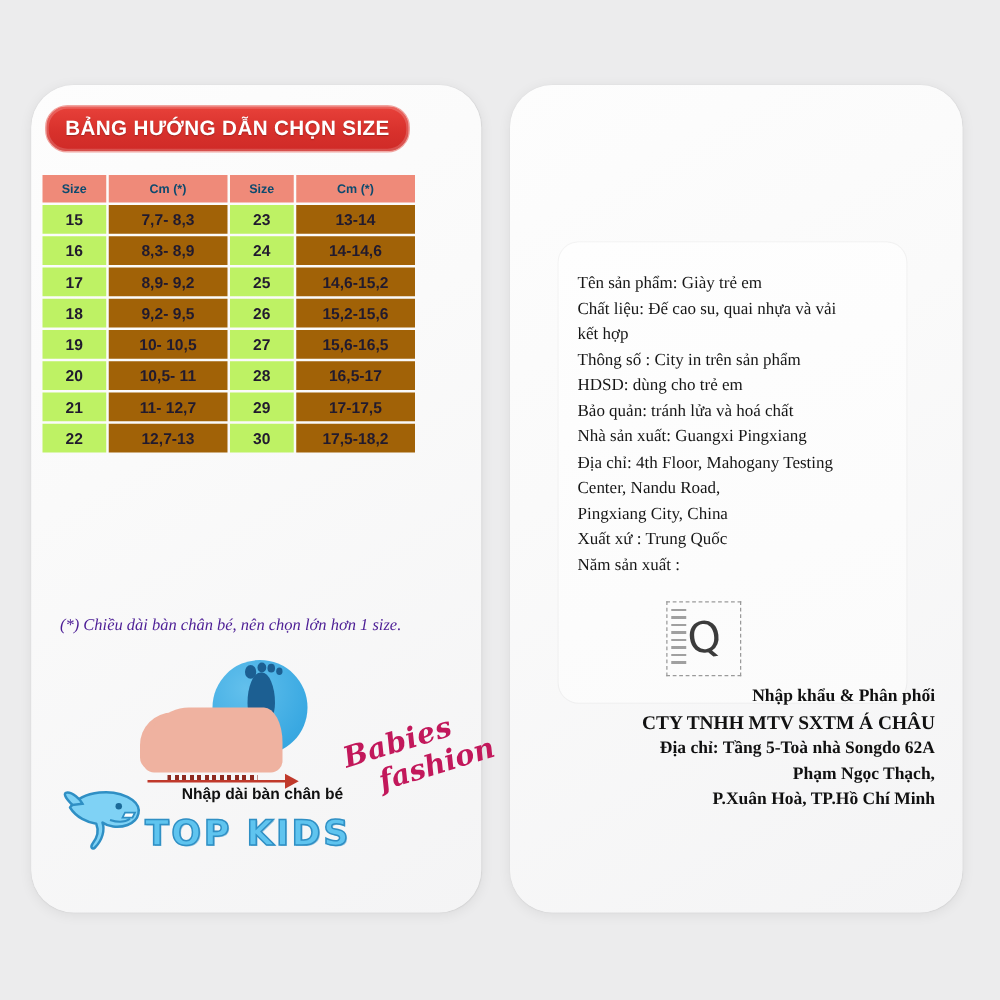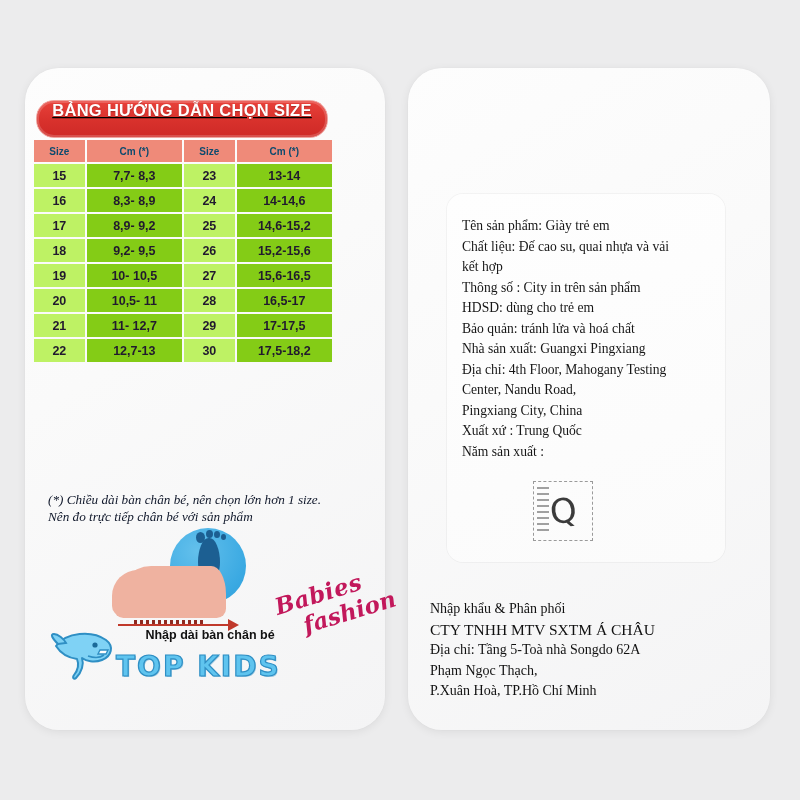--- a/index.html
+++ b/index.html
@@ -18,26 +18,26 @@
     position:absolute;
     background:linear-gradient(150deg,#fdfdfd 0%,#fafafa 40%,#f4f4f5 100%);
     border-radius:34px;
     box-shadow:0 2px 10px rgba(0,0,0,.07), 0 0 1px rgba(0,0,0,.08);
   }
   #card-left{left:25px;top:68px;width:360px;height:662px;}
   #card-right{left:408px;top:68px;width:362px;height:662px;}
 
   
   .banner{
-    position:absolute;left:36px;top:100px;width:290px;height:36px;
+    position:absolute;left:36px;top:84px;width:290px;height:36px;
     background:linear-gradient(180deg,#e8413a 0%,#d8312c 55%,#cf2a27 100%);
     border-radius:18px;
     border:1px solid #f0a49f;
     box-shadow:inset 0 0 0 2px rgba(255,255,255,.18);
-    display:flex;align-items:flex-start;justify-content:center;text-decoration:underline;
+    display:flex;align-items:center;justify-content:center;
   }
   .banner-text{
     color:#fff;font-weight:bold;font-size:16.5px;letter-spacing:.3px;
     font-family:"Liberation Sans", sans-serif;
     text-shadow:0 1px 1px rgba(0,0,0,.25);
     white-space:nowrap;
   }
 
   
   .size-table{
@@ -48,27 +48,27 @@
     height:23px;padding:0;text-align:center;vertical-align:middle;
     font-family:"Liberation Sans", sans-serif;
     font-weight:bold;font-size:12.5px;color:#211a2e;
   }
   .size-table th{
     background:#ef8a79;color:#0c4a6e;font-size:10px;height:22px;
   }
   .size-table th.w-size{width:50px;}
   .size-table th.w-cm{width:94px;}
   td.c-size{background:#bef264;}
-  td.c-cm{background:#84cc16;}
+  td.c-cm{background:#a16207;}
 
   
   .note{
     position:absolute;left:48px;top:492px;width:310px;
     font-family:"Liberation Serif", serif;
-    font-style:italic;font-size:13.2px;line-height:16.5px;color:#0f172a;
+    font-style:italic;font-size:13.2px;line-height:16.5px;color:#4c1d95;
   }
 
   
   .illus{position:absolute;left:110px;top:528px;width:190px;height:110px;}
   .bubble{
     position:absolute;left:60px;top:0;width:76px;height:76px;border-radius:50%;
     background:radial-gradient(circle at 35% 30%,#63c0ec 0%,#3aa9e2 70%,#2f9ed9 100%);
   }
   .bubble-tail{
     position:absolute;left:52px;top:46px;width:0;height:0;
@@ -160,23 +160,23 @@
     transform:rotate(-8deg);opacity:.85;
   }
   .qr-dots{
     position:absolute;left:3px;top:5px;width:12px;height:46px;
     background:repeating-linear-gradient(180deg,#555 0 2px,transparent 2px 6px);
     opacity:.55;
   }
 
   
   .dist{
-    position:absolute;left:430px;top:599px;width:318px;text-align:left;
+    position:absolute;left:430px;top:548px;width:318px;text-align:right;
     font-family:"Liberation Serif", serif;
-    font-size:14px;line-height:20.5px;color:#111;
+    font-size:14px;line-height:20.5px;color:#111;font-weight:bold;
   }
   .dist .big{font-size:15.5px;}
 </style>
 </head>
 <body>
 
 <div class="stage">
 
   <div class="card" id="card-left"></div>
 
@@ -240,21 +240,20 @@
           <td class="c-size">22</td>
           <td class="c-cm">12,7-13</td>
           <td class="c-size">30</td>
           <td class="c-cm">17,5-18,2</td>
         </tr>
       </tbody>
   </table>
 
   <div class="note">
     <div>(*) Chiều dài bàn chân bé, nên chọn lớn hơn 1 size.</div>
-    <div>Nên đo trực tiếp chân bé với sản phẩm</div>
   </div>
 
   <div class="illus">
     <div class="bubble"></div>
     <div class="bubble-tail"></div>
     <div class="foot-print"></div>
     <div class="toe t1"></div>
     <div class="toe t2"></div>
     <div class="toe t3"></div>
     <div class="toe t4"></div>

